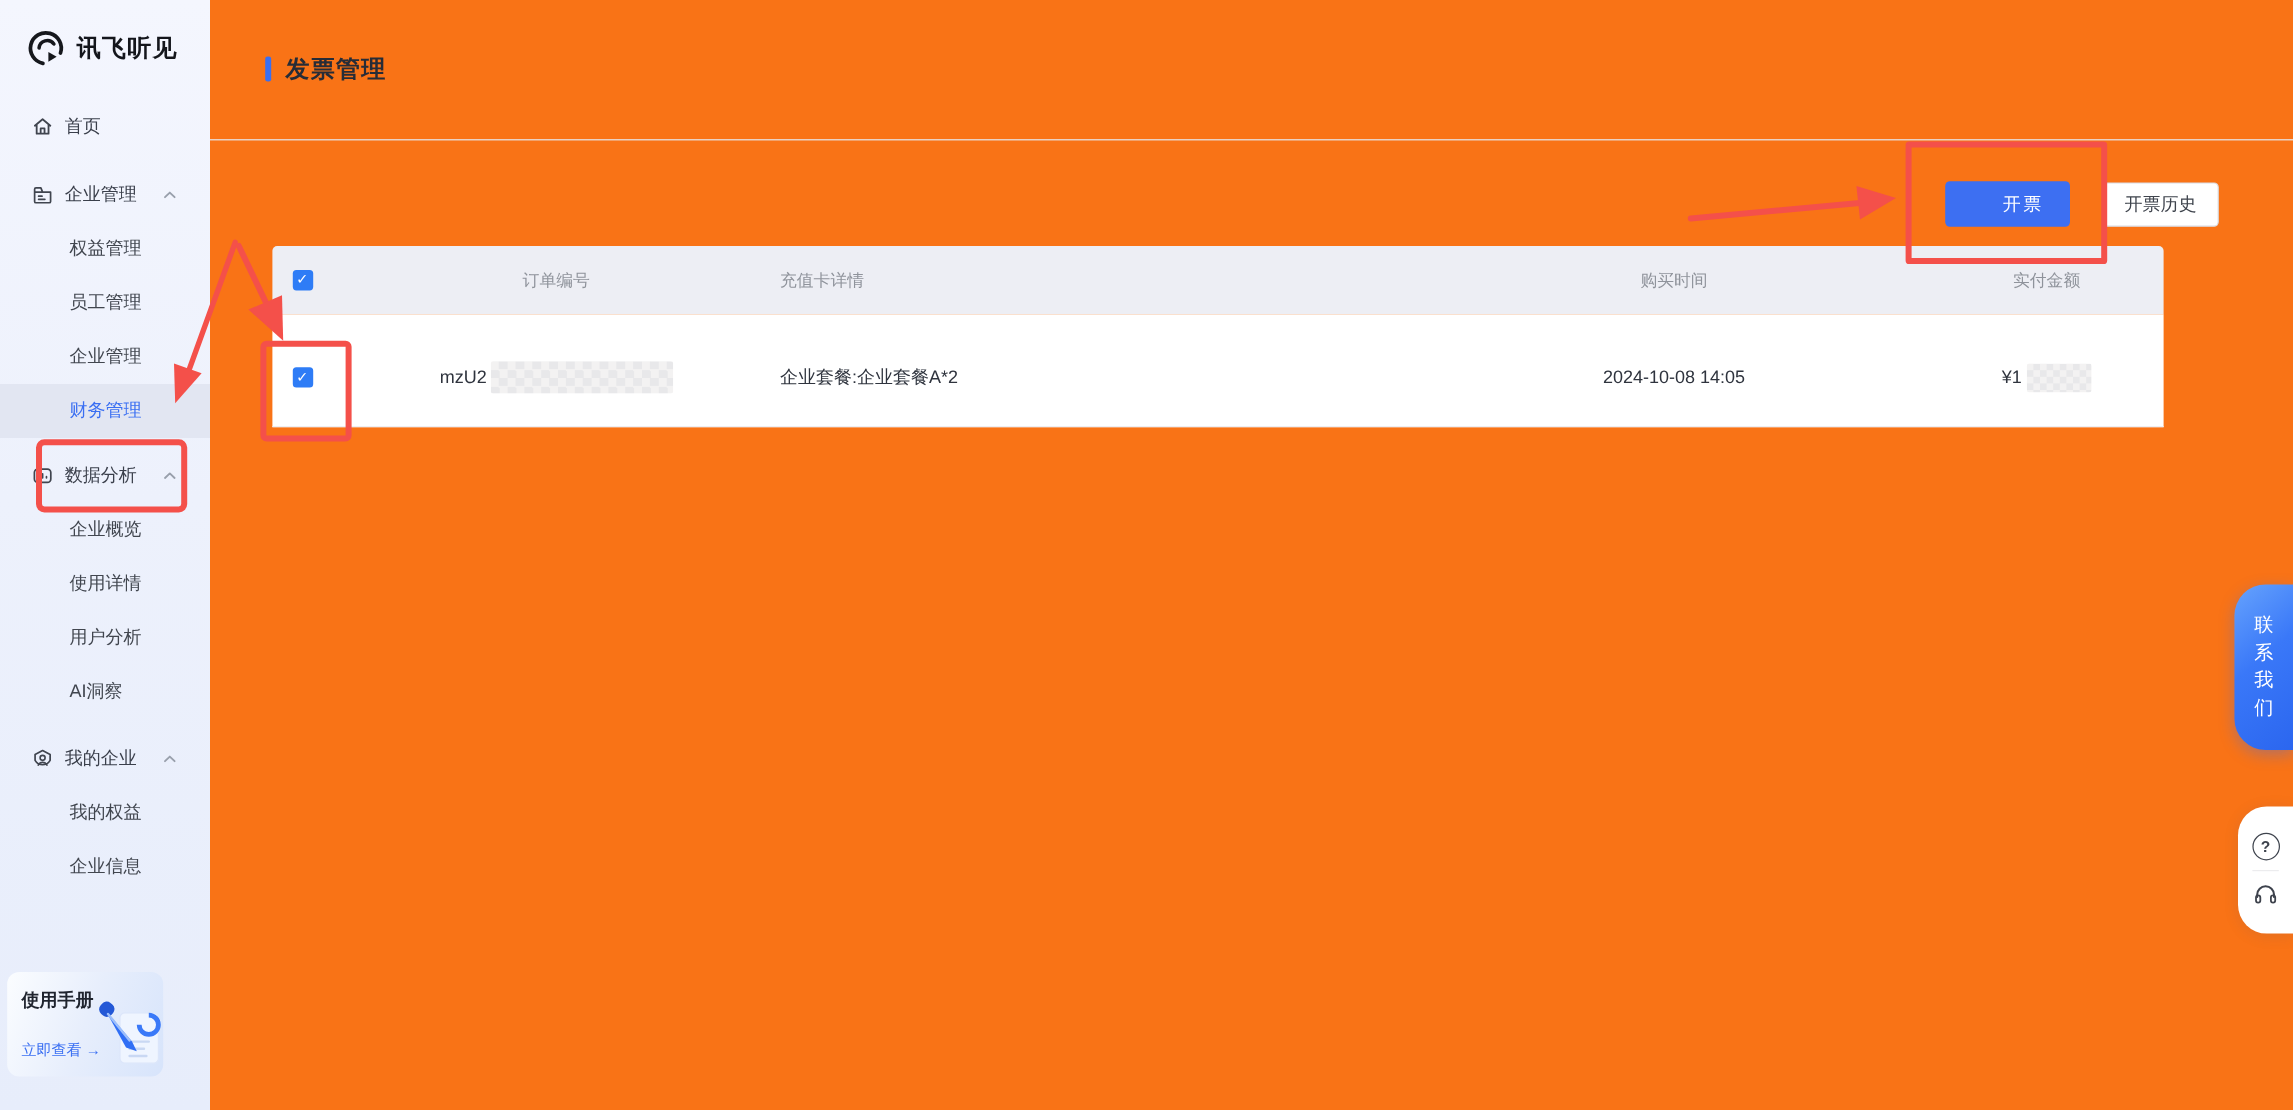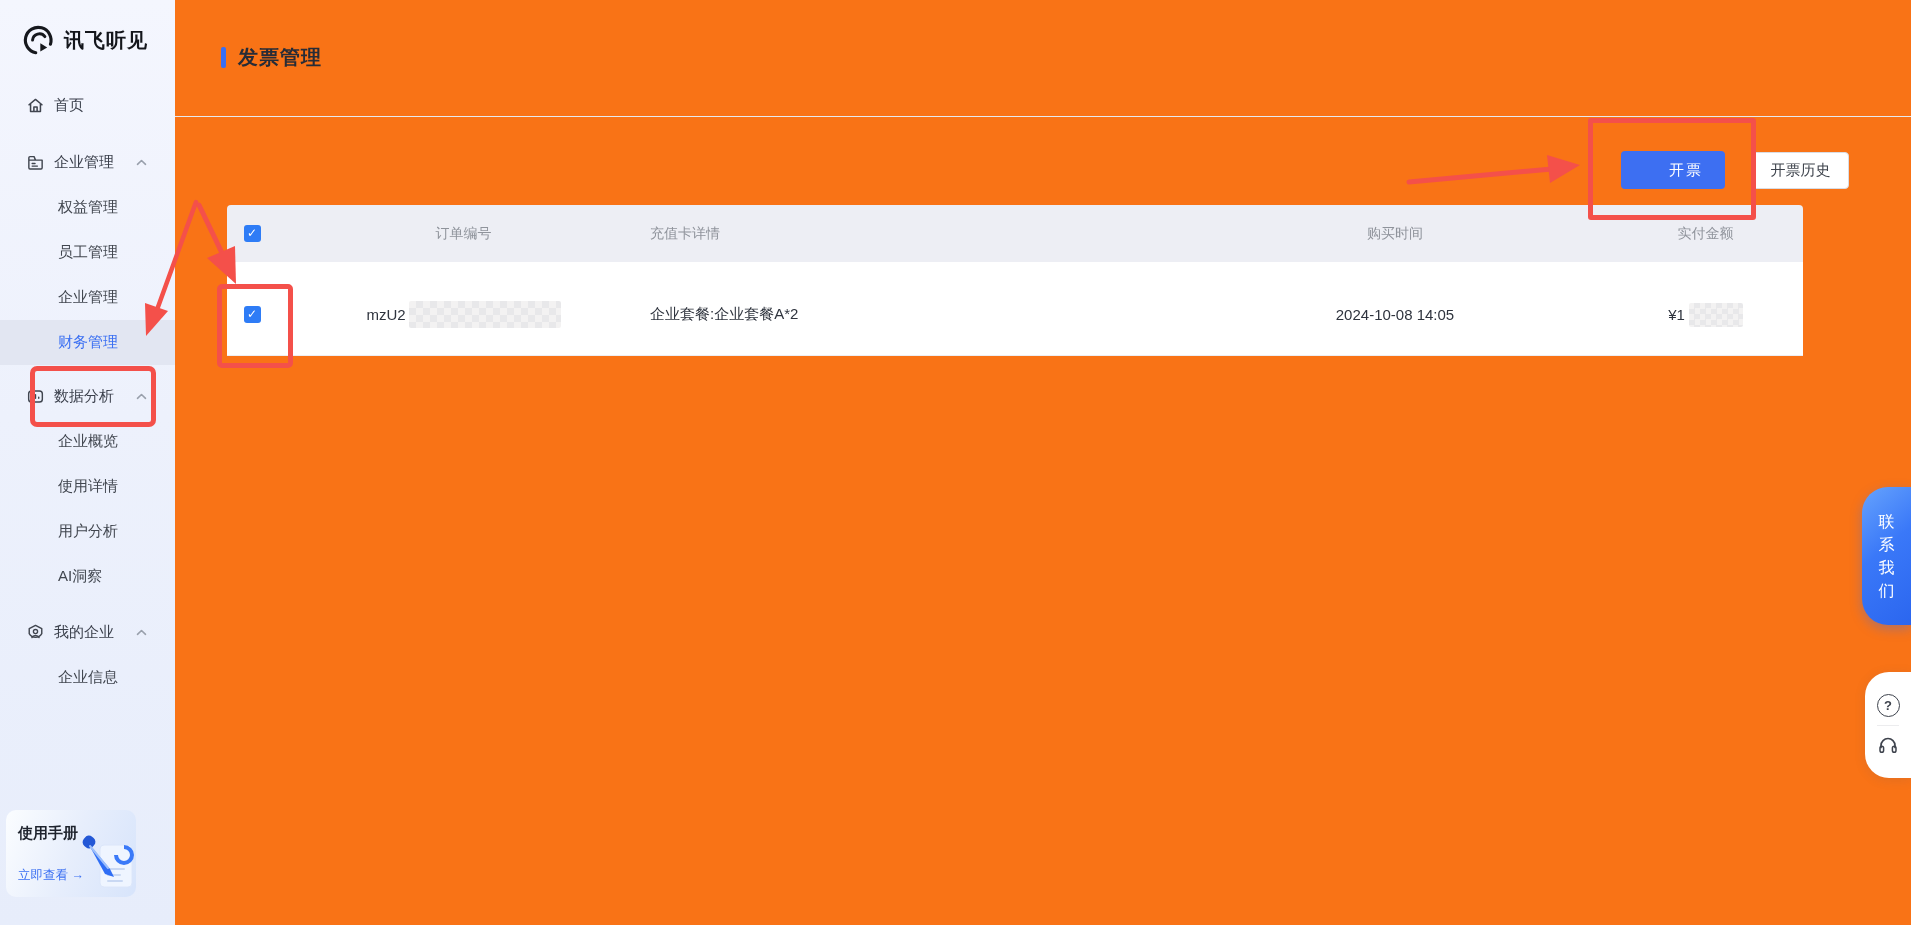--- a/index.html
+++ b/index.html
@@ -170,20 +170,23 @@
             </svg>
         </span>
         <span class="lbl">我的企业</span>
         <span class="caret">
           <svg width="11" height="7" viewBox="0 0 11 7">
               <polyline points="1.5,5.3 5.5,1.5 9.5,5.3" fill="none" stroke="#99a0ac" stroke-width="1.6" stroke-linecap="round" stroke-linejoin="round"></polyline>
             </svg>
         </span>
       </div>
       <div class="side-sub">
+          <span>我的权益</span>
+        </div>
+      <div class="side-sub">
           <span>企业信息</span>
         </div>
     </div>
 
     <div class="manual-card">
       <span class="manual-art">
         <svg width="66" height="66" viewBox="0 0 66 66">
           <rect x="30" y="20" width="32" height="42" rx="4" fill="#eff5ff" stroke="#dce6fa"></rect>
           <path d="M38 44 h16 M38 50 h12 M38 56 h14" stroke="#c9d8f3" stroke-width="2" stroke-linecap="round"></path>
           <path d="M54 22 a8 8 0 1 1 -8 8" fill="none" stroke="#3a79f8" stroke-width="4"></path>

